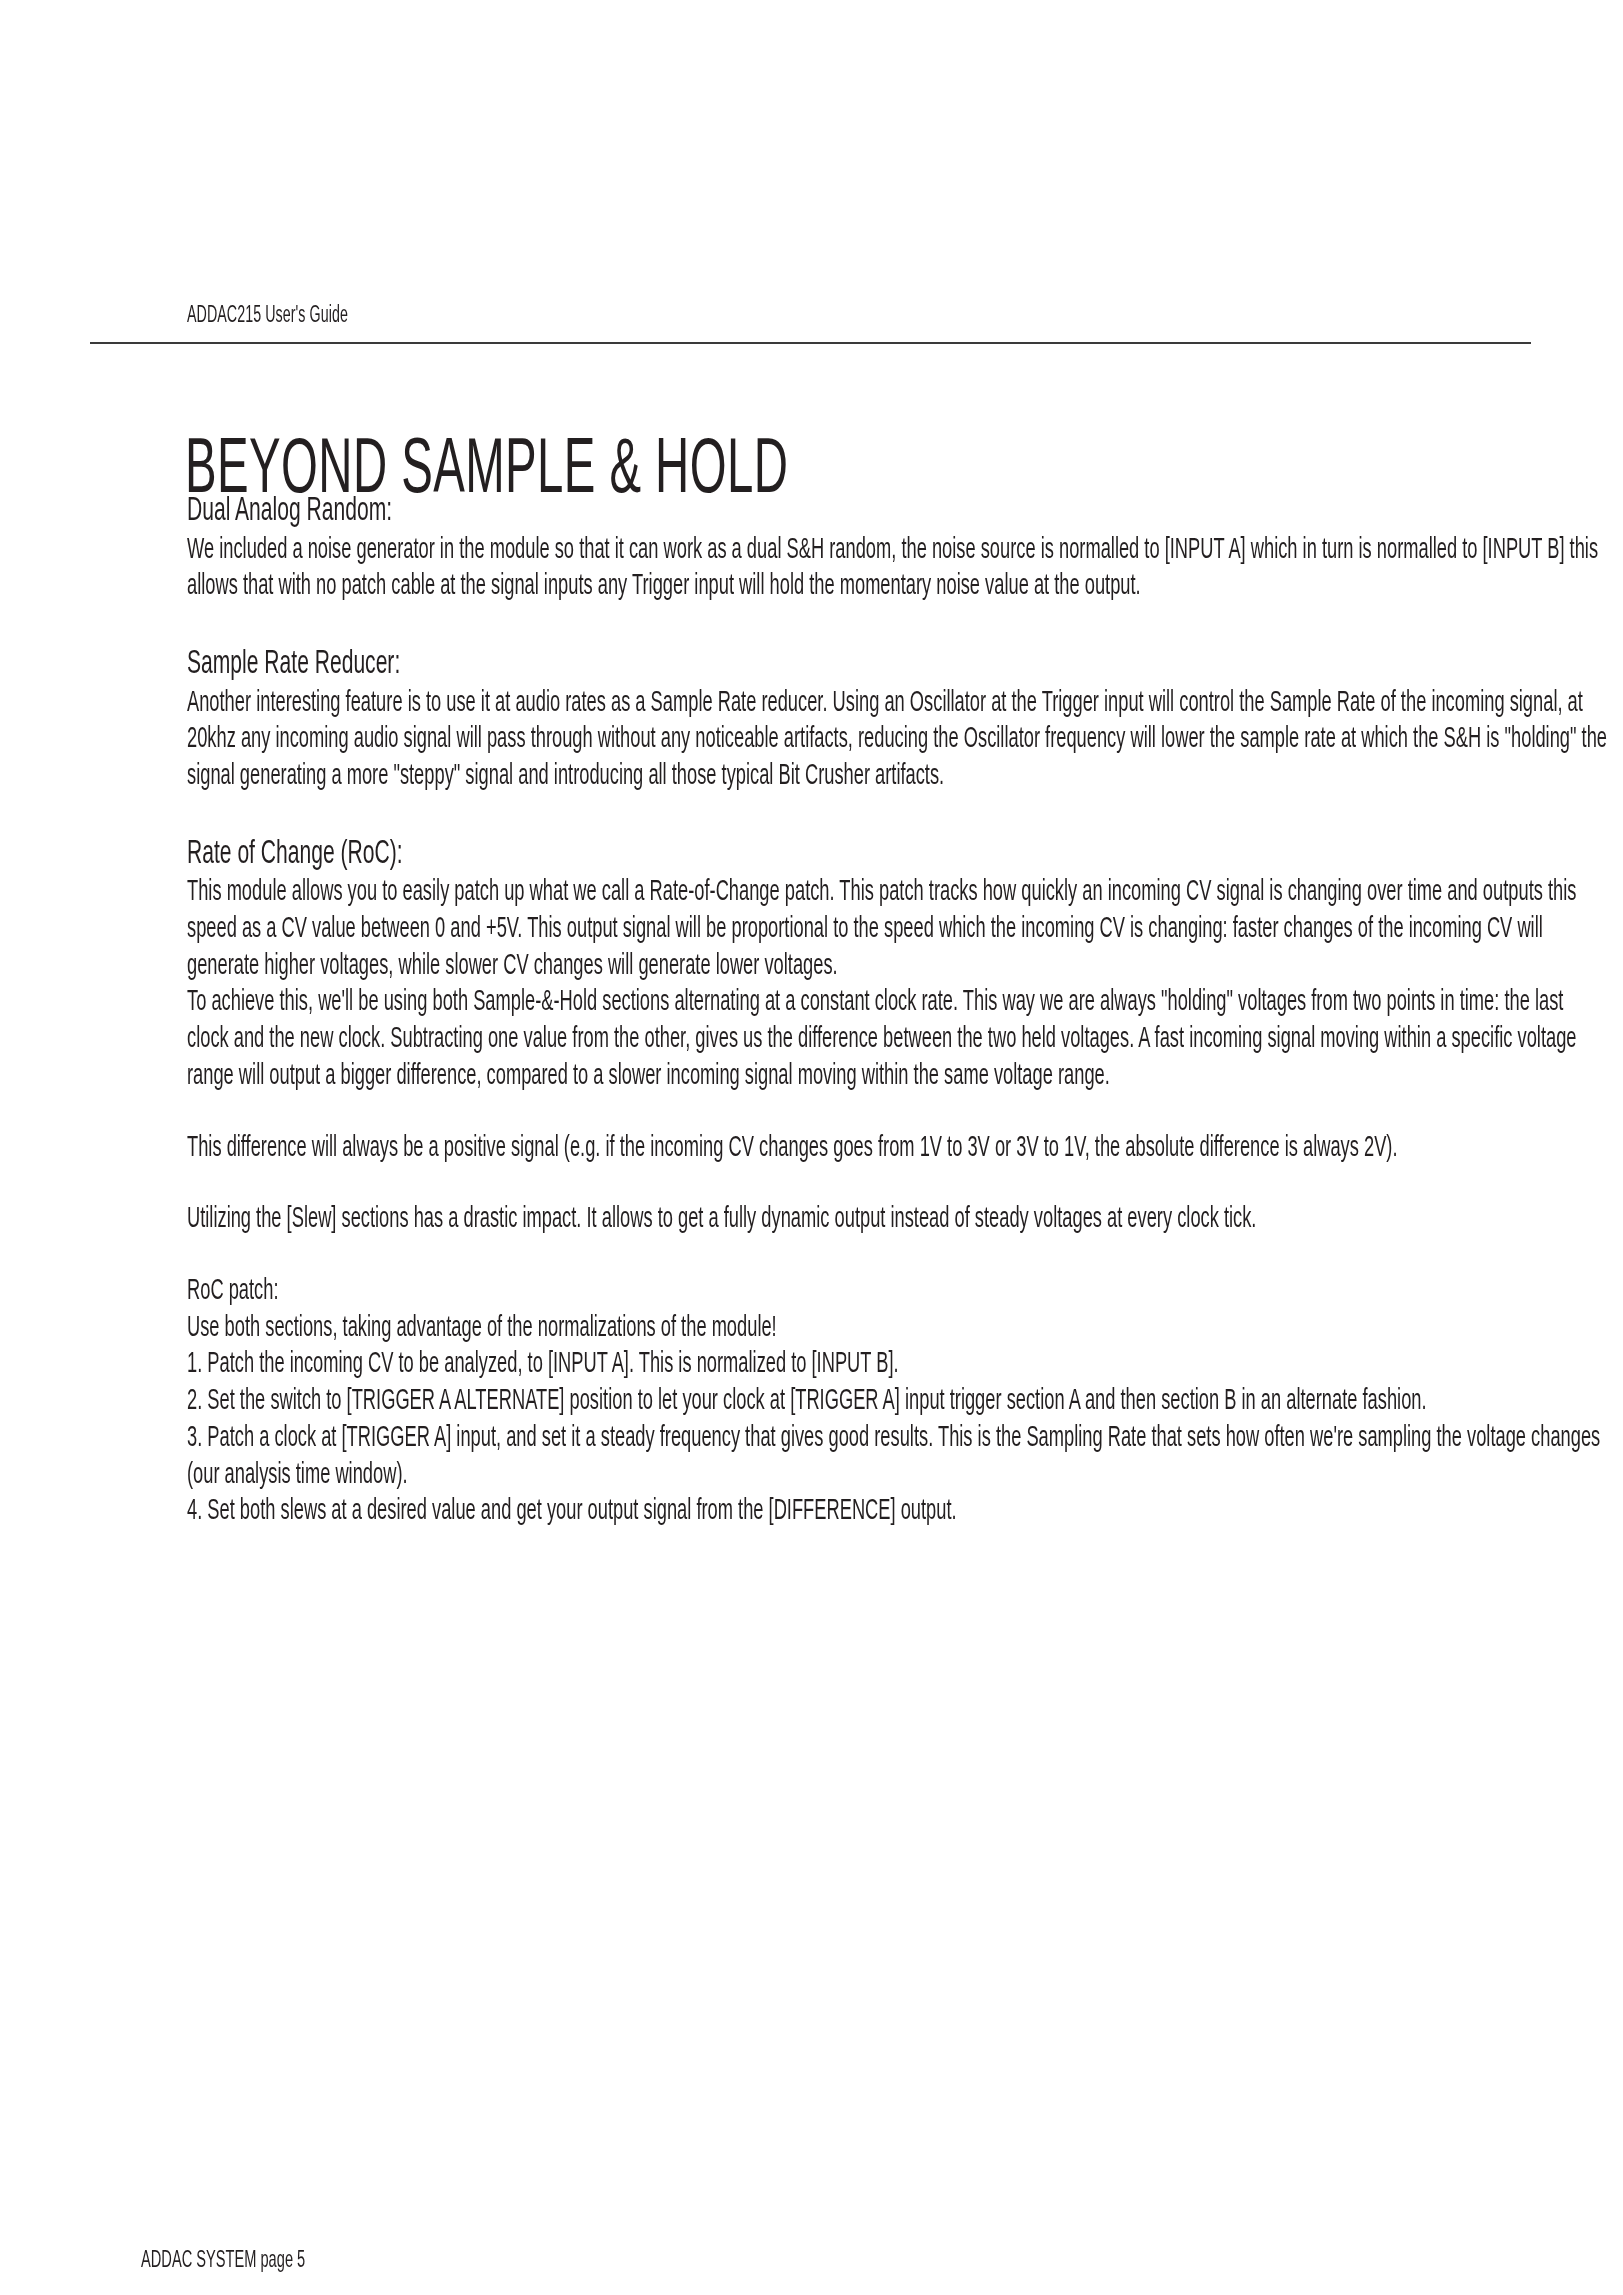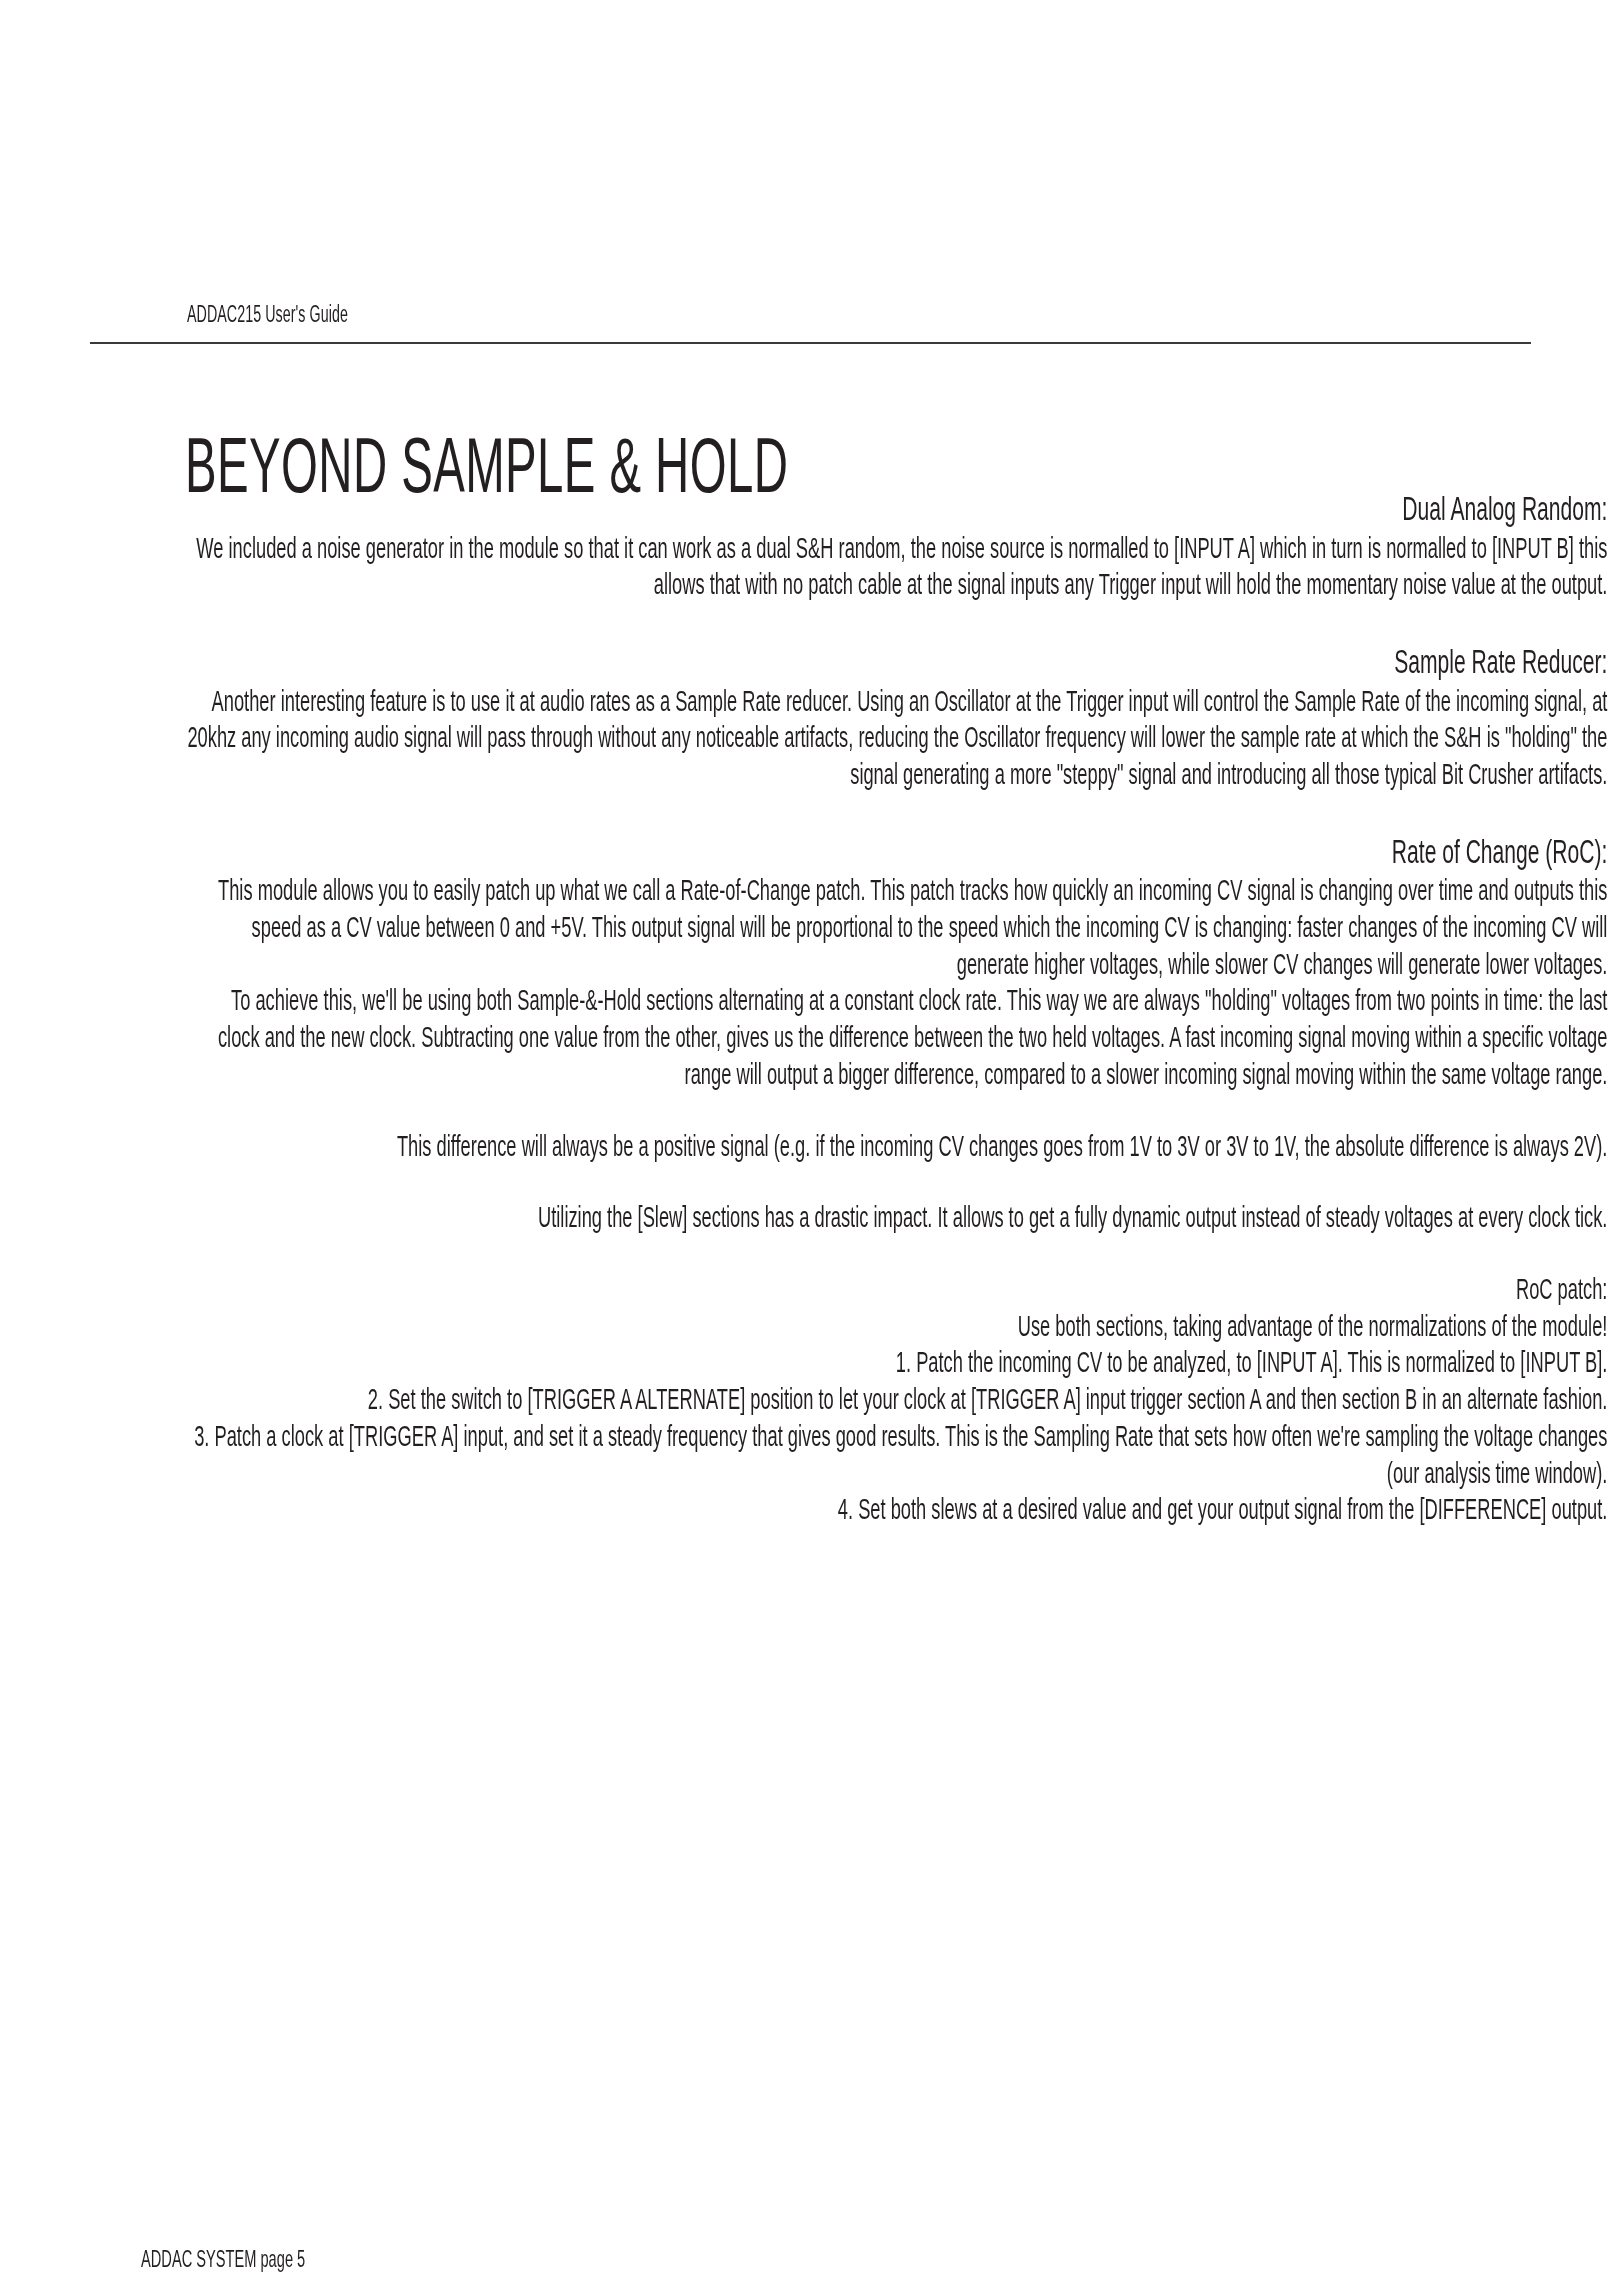--- a/index.html
+++ b/index.html
@@ -10,21 +10,20 @@
   }
   .page {
     position: relative;
     width: 1623px;
     height: 2295px;
     background: #ffffff;
     box-sizing: border-box;
     font-family: "Liberation Sans", sans-serif;
     color: #231f20;
     overflow: hidden;
-    text-align: right;
   }
 
   
   .running-head {
     position: absolute;
     left: 187px;
     top: 301px;
     font-size: 23px;
     letter-spacing: 0.1px;
     color: #231f20;

